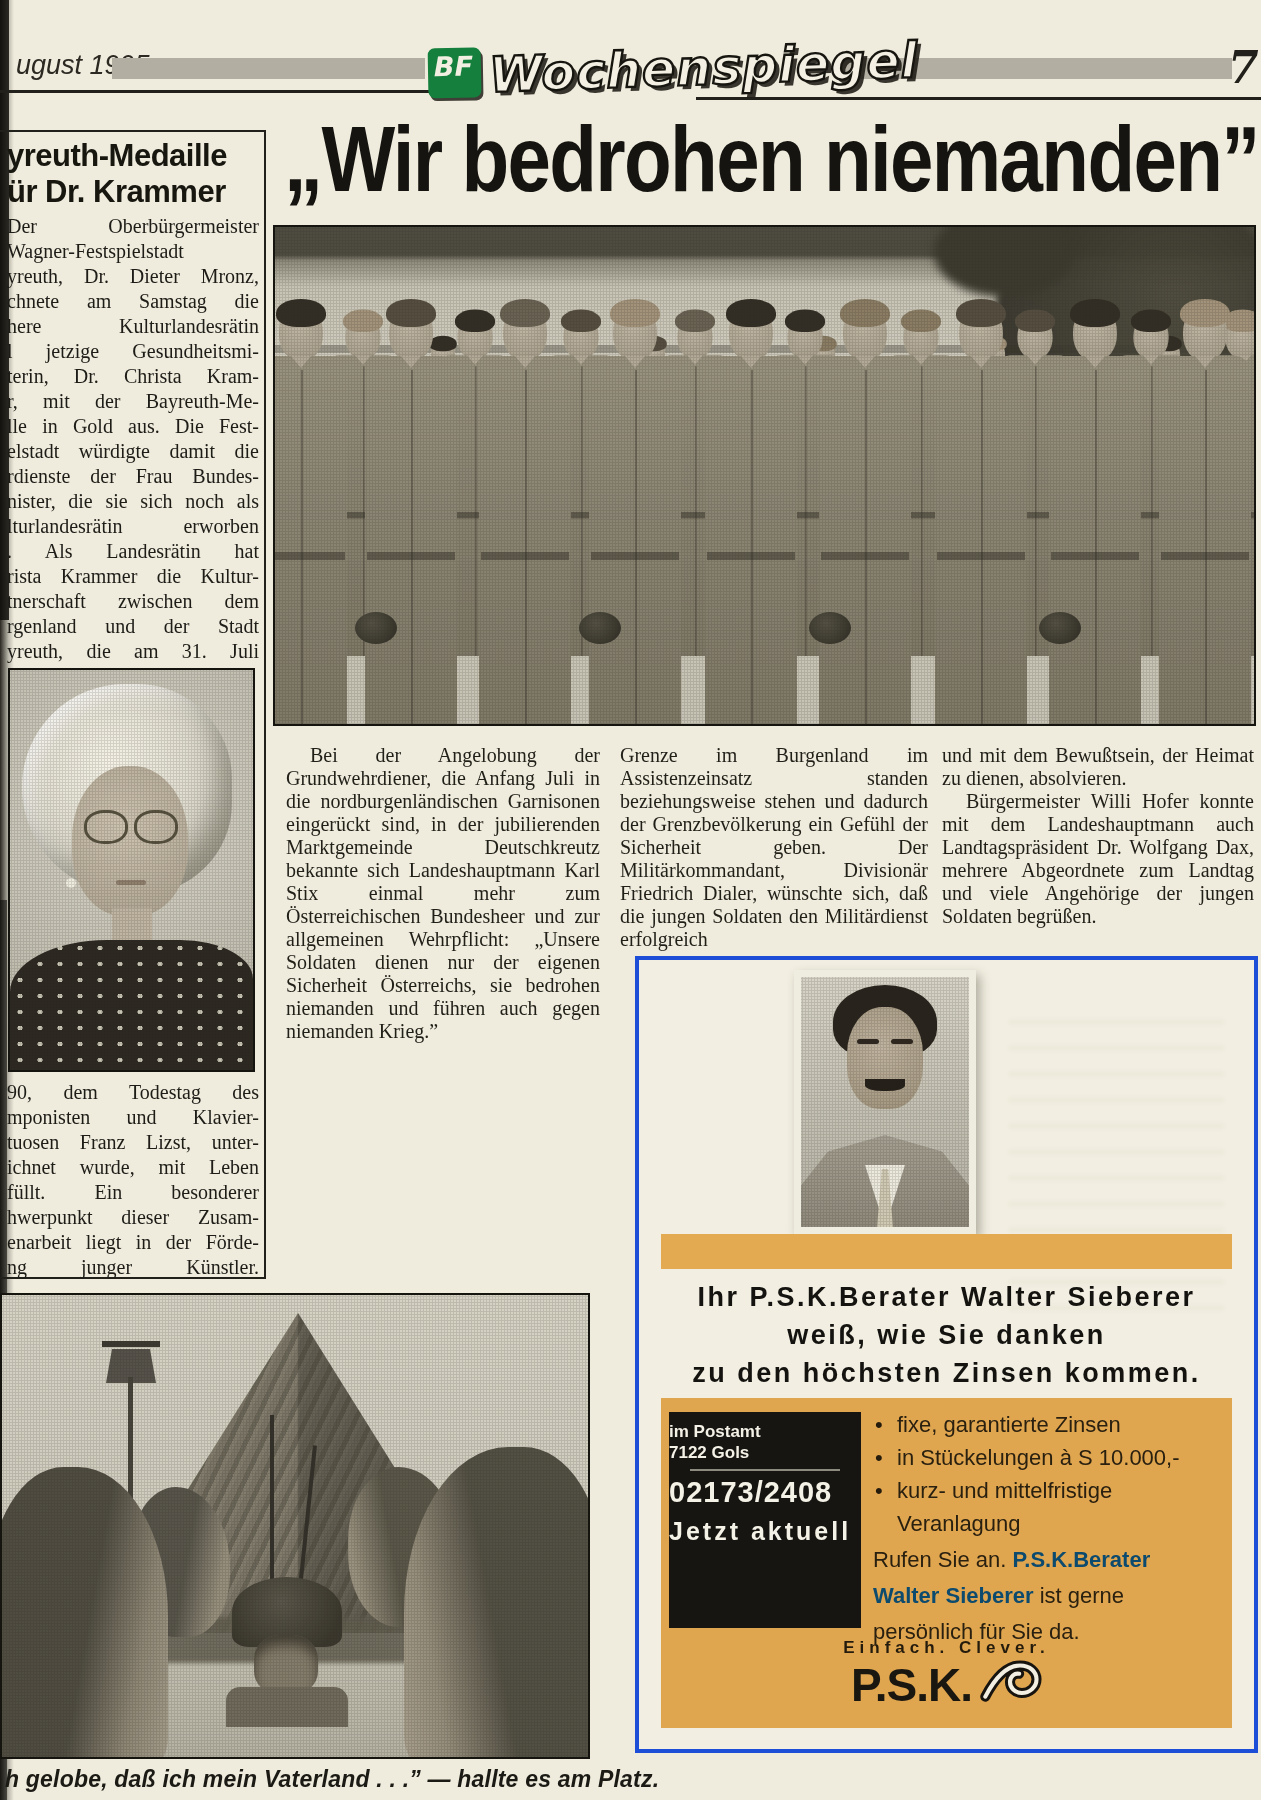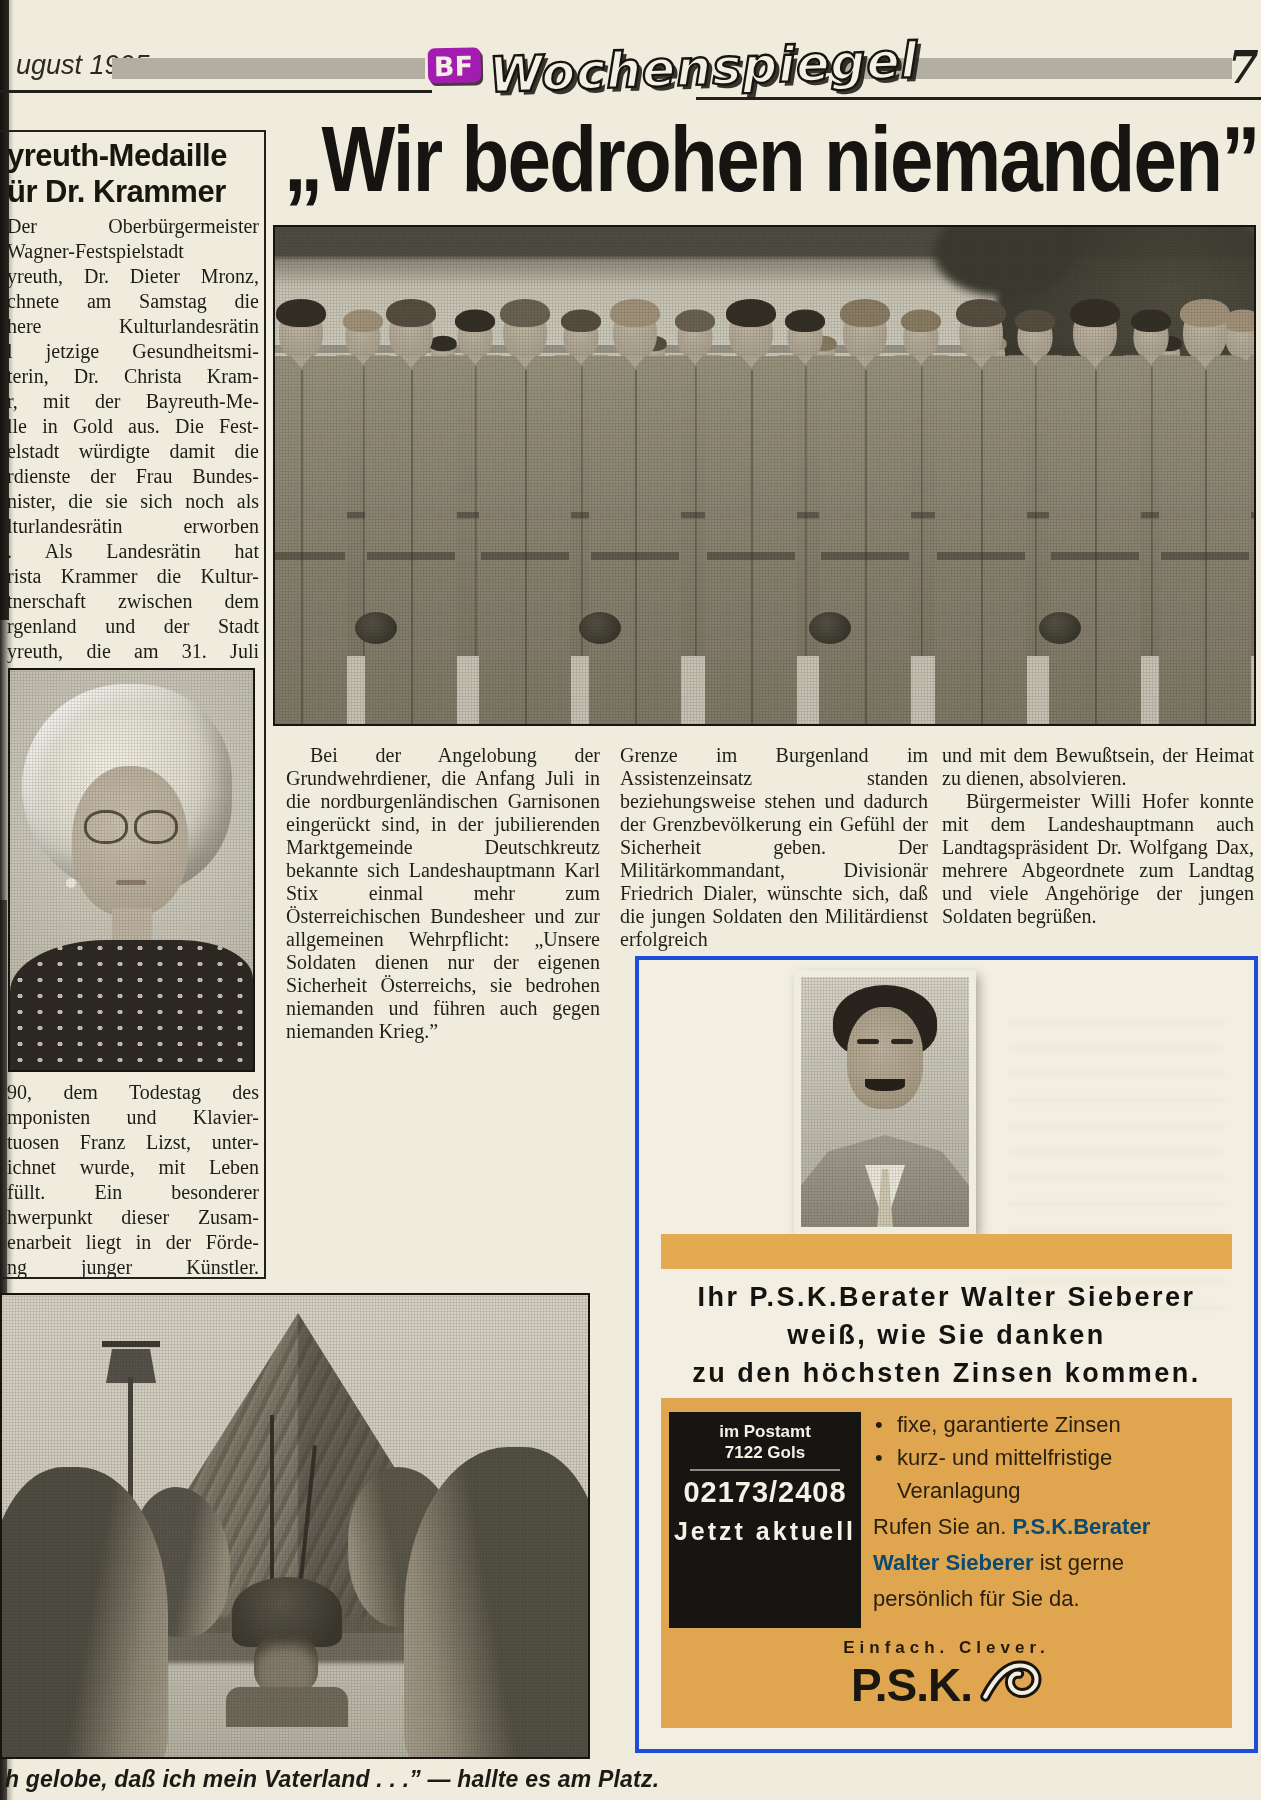--- a/index.html
+++ b/index.html
@@ -13,23 +13,23 @@
   .edge-dark2{left:0;top:900px;width:7px;height:900px;background:rgba(15,14,10,.6);}
   
   .hdr-date{left:16px;top:50px;font-family:"Liberation Sans",sans-serif;font-style:italic;
     font-size:27px;color:#2b2922;}
   .graybar{top:58px;height:21px;background:#b2afa2;}
   .bar-left{left:112px;width:313px;}
   .bar-right{left:842px;width:390px;}
   .rule-hl{left:0;top:90px;width:432px;height:3px;background:#21201a;}
   .rule-hr{left:696px;top:97px;width:565px;height:3px;background:#21201a;}
   .logo{left:428px;top:44px;display:flex;align-items:flex-start;gap:8px;transform:rotate(-1deg);}
-  .logo-bf{display:inline-block;background:#a21caf;color:#f2efe2;border-radius:7px;
-    font-family:"DejaVu Sans",sans-serif;font-weight:bold;font-size:27px;
-    padding:3px 8px 1px 6px;box-shadow:2px 3px 0 rgba(21,19,14,.8);}
+  .logo-bf{display:inline-block;background:#15803d;color:#f2efe2;border-radius:7px;
+    font-family:"DejaVu Sans",sans-serif;font-weight:bold;font-style:italic;font-size:27px;
+    padding:3px 8px 16px 6px;box-shadow:2px 3px 0 rgba(21,19,14,.8);}
   .logo-script{font-family:"DejaVu Sans",sans-serif;font-weight:bold;font-style:italic;
     font-size:49px;line-height:1;color:#f3f0e3;letter-spacing:1px;
     -webkit-text-stroke:2.4px #17150f;text-shadow:4px 4px 0 rgba(23,21,15,.85);transform:rotate(-1deg);}
   .pagenum{left:1228px;top:42px;font-family:"DejaVu Serif",serif;font-style:italic;font-weight:bold;
     font-size:44px;color:#21201a;}
   
   .la-topline{left:0;top:130px;width:266px;height:2px;background:#21201a;}
   .la-vline{left:264px;top:130px;width:2px;height:1148px;background:#21201a;}
   .la-botline{left:0;top:1277px;width:266px;height:2px;background:#21201a;}
   .la-h{left:7px;font-family:"Liberation Sans",sans-serif;font-weight:bold;font-size:31px;
@@ -151,21 +151,21 @@
   
   .ad{left:635px;top:956px;width:615px;height:789px;border:4px solid #1d4ed8;background:#f2efe2;}
   .ad-ghost{position:absolute;left:370px;top:50px;width:215px;height:300px;opacity:.5;filter:blur(2px);
     background:repeating-linear-gradient(0deg,rgba(150,140,110,.18) 0 4px,transparent 4px 26px);}
   .ad-orange-top{position:absolute;left:22px;top:274px;width:571px;height:35px;background:#e3aa52;}
   .ad-head{position:absolute;left:0;top:318px;width:100%;text-align:center;
     font-family:"Liberation Sans",sans-serif;font-weight:bold;font-size:27px;line-height:38px;
     letter-spacing:2.5px;color:#141310;}
   .ad-orange-main{position:absolute;left:22px;top:438px;width:571px;height:330px;background:#e0a64f;}
   .ad-blackbox{position:absolute;left:8px;top:14px;width:192px;height:216px;background:#171512;
-    color:#f4f1e6;text-align:center;font-family:"Liberation Sans",sans-serif;}
+    color:#f4f1e6;text-align:left;font-family:"Liberation Sans",sans-serif;}
   .ad-loc{font-weight:bold;font-size:17px;line-height:21px;margin-top:9px;}
   .ad-bb-line{width:150px;height:2px;background:#8d8a80;margin:6px auto 5px;}
   .ad-phone{font-weight:bold;font-size:29px;letter-spacing:1px;margin:2px 0 7px;}
   .ad-whitebox{background:#f4f1e6;color:#171512;margin:0 7px;padding:7px 2px 6px;}
   .ad-product{font-weight:bold;font-size:25px;letter-spacing:-.5px;}
   .ad-product-sub{font-size:19px;margin-top:2px;}
   .ad-cta{font-weight:bold;font-size:25px;letter-spacing:3px;margin-top:8px;}
   .ad-right{position:absolute;left:212px;top:10px;width:352px;
     font-family:"Liberation Sans",sans-serif;font-size:22px;line-height:33px;color:#2a2010;}
   .ad-right ul{list-style:none;margin:0;padding:0;}
@@ -436,20 +436,21 @@
           <div>im Postamt</div>
           <div>7122 Gols</div>
         </div>
         <div class="ad-bb-line"></div>
         <div class="ad-phone">02173/2408</div>
         <div class="ad-cta">Jetzt aktuell</div>
       </div>
       <div class="ad-right">
         <ul>
           <li>fixe, garantierte Zinsen</li>
+          <li>in Stückelungen à S 10.000,-</li>
           <li>kurz- und mittelfristige Veranlagung</li>
         </ul>
         <div class="ad-note">
           <span>Rufen Sie an. </span><b>P.S.K.Berater</b><br>
           <b>Walter Sieberer</b><span> ist gerne</span><br>
           <span>persönlich für Sie da.</span>
         </div>
       </div>
       <div class="ad-slogan">Einfach. Clever.</div>
       <div class="ad-brand-row">

